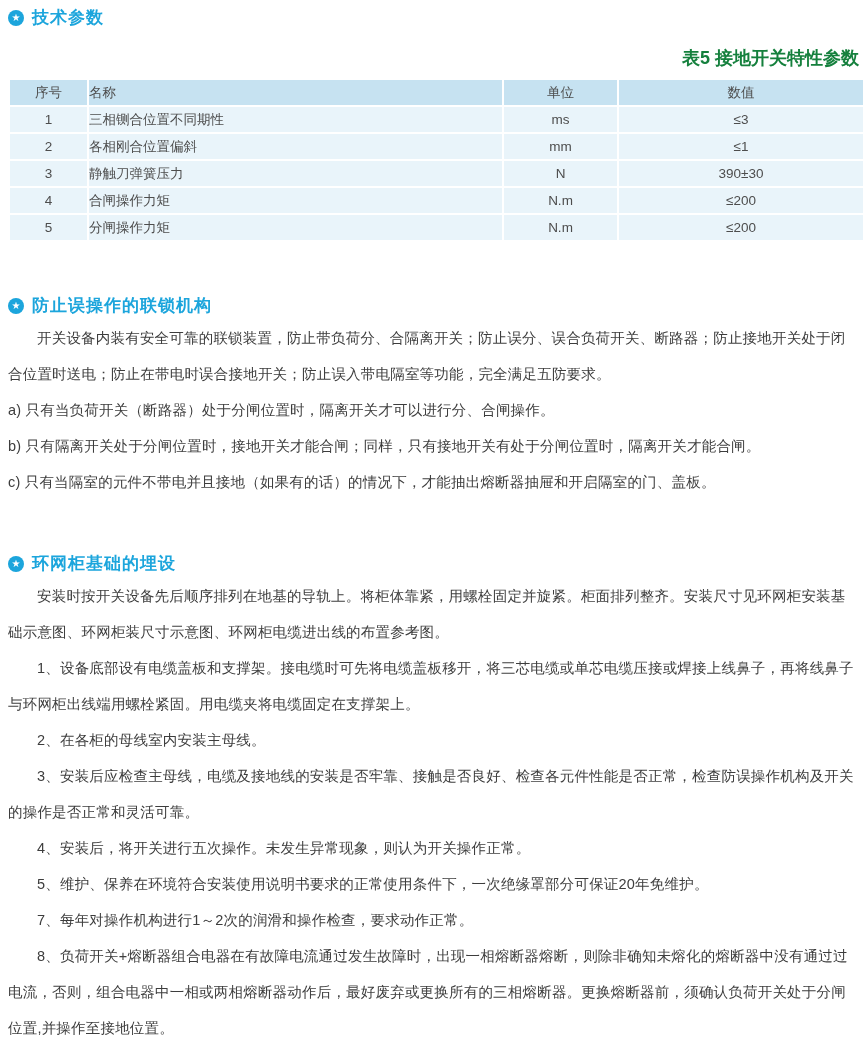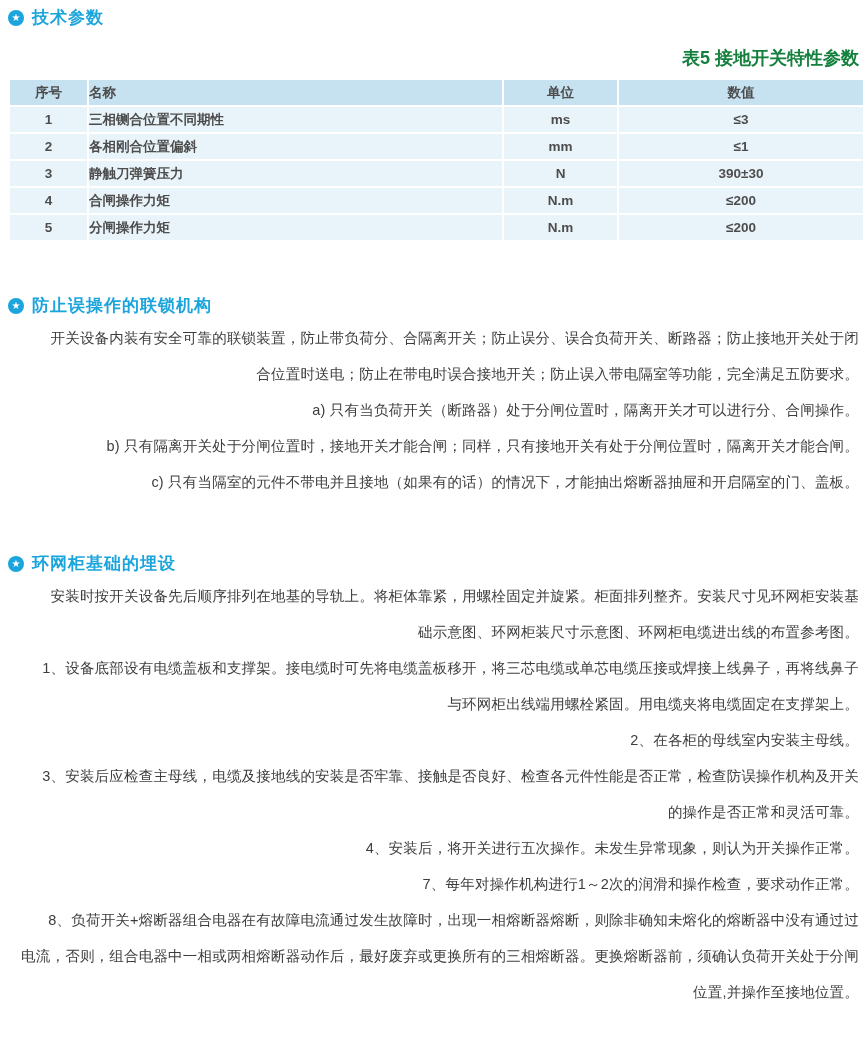--- a/index.html
+++ b/index.html
@@ -29,34 +29,34 @@
   
   .table-caption {
     margin: 16px 0 8px 0;
     font-size: 18px; font-weight: bold; color: #15803d; text-align: right;
   }
   table.params {
     border-collapse: separate; border-spacing: 2px;
     width: 851px; table-layout: fixed;
   }
   table.params th, table.params td {
-    font-size: 13.5px; font-weight: bold; color: #4d4d4d;
+    font-size: 13.5px; font-weight: normal; color: #4d4d4d;
     height: 25px; padding: 0; text-align: center;
     white-space: nowrap; overflow: hidden;
   }
   table.params thead th { background: #c6e2f1; }
   table.params tbody td { background: #e9f4fa; }
   table.params .col-name { text-align: left; }
 
   
   .section { margin-top: 52px; }
   .sec-body { margin-top: 2px; }
   .sec-body p {
     margin: 0; font-size: 14.5px; color: #3d3d3d;
-    line-height: 36px; letter-spacing: 0.2px; text-align: right;
+    line-height: 36px; letter-spacing: 0.2px;
   }
   .sec-body p.indent { text-indent: 2em; }
 </style>
 </head>
 <body>
 
 <div class="page">
 
   <div class="section" style="margin-top:0;">
     <div class="sec-title">
@@ -131,18 +131,19 @@
     <div class="sec-title">
       <span class="star-icon">★</span>
       <span>环网柜基础的埋设</span>
     </div>
     <div class="sec-body">
       <p class="indent">安装时按开关设备先后顺序排列在地基的导轨上。将柜体靠紧，用螺栓固定并旋紧。柜面排列整齐。安装尺寸见环网柜安装基础示意图、环网柜装尺寸示意图、环网柜电缆进出线的布置参考图。</p>
       <p class="indent">1、设备底部设有电缆盖板和支撑架。接电缆时可先将电缆盖板移开，将三芯电缆或单芯电缆压接或焊接上线鼻子，再将线鼻子与环网柜出线端用螺栓紧固。用电缆夹将电缆固定在支撑架上。</p>
       <p class="indent">2、在各柜的母线室内安装主母线。</p>
       <p class="indent">3、安装后应检查主母线，电缆及接地线的安装是否牢靠、接触是否良好、检查各元件性能是否正常，检查防误操作机构及开关的操作是否正常和灵活可靠。</p>
       <p class="indent">4、安装后，将开关进行五次操作。未发生异常现象，则认为开关操作正常。</p>
+      <p class="indent">5、维护、保养在环境符合安装使用说明书要求的正常使用条件下，一次绝缘罩部分可保证20年免维护。</p>
       <p class="indent">7、每年对操作机构进行1～2次的润滑和操作检查，要求动作正常。</p>
       <p class="indent">8、负荷开关+熔断器组合电器在有故障电流通过发生故障时，出现一相熔断器熔断，则除非确知未熔化的熔断器中没有通过过电流，否则，组合电器中一相或两相熔断器动作后，最好废弃或更换所有的三相熔断器。更换熔断器前，须确认负荷开关处于分闸位置,并操作至接地位置。</p>
     </div>
   </div>
 
 </div>
 
 </body></html>

